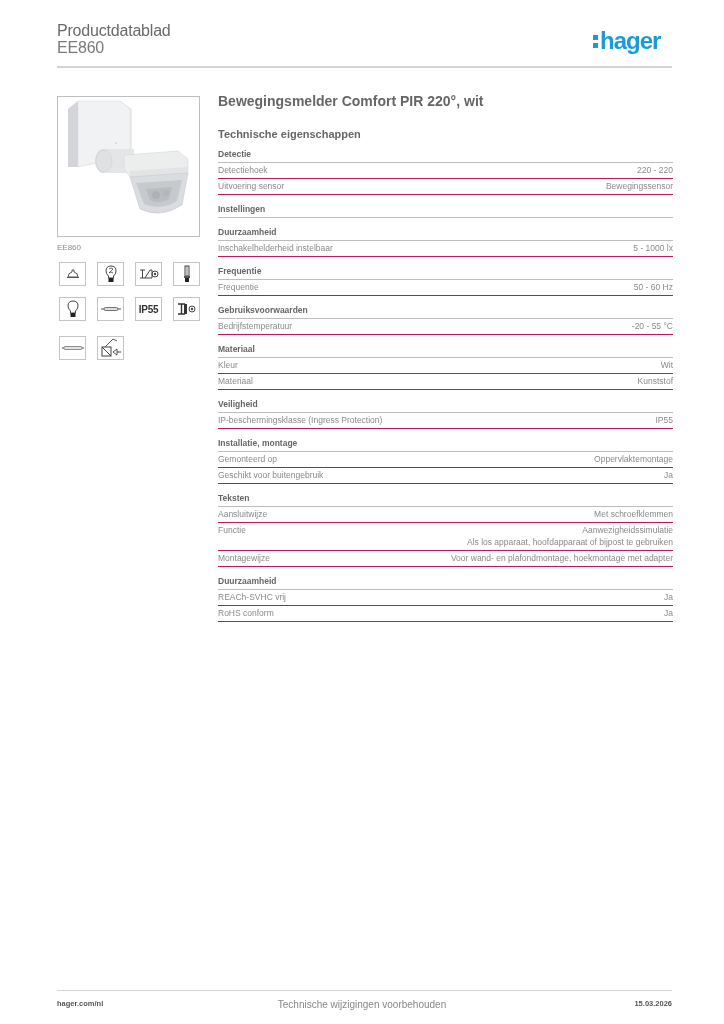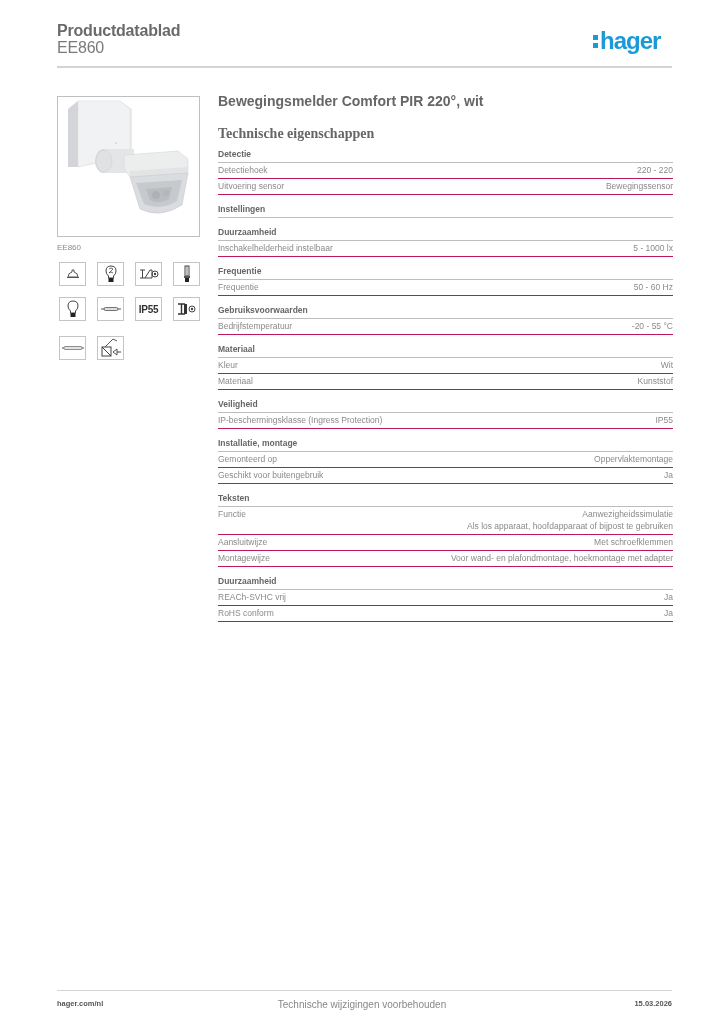--- a/index.html
+++ b/index.html
@@ -6,21 +6,21 @@
     html, body {
       width: 724px; height: 1024px; background: #ffffff;
       font-family: "Liberation Sans", sans-serif; color: #6b6b6b;
       overflow: hidden;
     }
     .page { position: relative; width: 724px; height: 1024px; }
 
     
     .header-title {
       position: absolute; left: 57px; top: 22px;
-      font-size: 16px; font-weight: bold; color: #6a6a6a; letter-spacing: -0.2px;
+      font-size: 16px; font-weight: normal; color: #6a6a6a; letter-spacing: -0.2px;
     }
     .header-sub {
       position: absolute; left: 57px; top: 39px;
       font-size: 16px; color: #7a7a7a; letter-spacing: -0.2px;
     }
     .logo {
       position: absolute; left: 593px; top: 27px;
       font-size: 24px; font-weight: bold; color: #1c9ad6; letter-spacing: -1px;
       line-height: 28px;
     }
@@ -50,21 +50,21 @@
     }
     .icon-box svg { display: block; }
     .ip-text { font-size: 10px; font-weight: bold; color: #333; letter-spacing: -0.3px; }
 
     
     .spec-area { position: absolute; left: 218px; top: 95px; width: 455px; }
     .product-name {
       font-size: 14px; font-weight: bold; color: #666; height: 33px; line-height: 12px;
     }
     .section-main-title {
-      font-size: 14px; font-weight: bold; color: #666; height: 21px; line-height: 12px; font-family: Liberation Serif, serif;
+      font-size: 11px; font-weight: bold; color: #666; height: 21px; line-height: 12px;
     }
     .group { margin-bottom: 9px; }
     .group-title {
       font-size: 8.5px; font-weight: bold; color: #666; line-height: 11px; height: 13px;
       border-bottom: 1.5px solid #bdbdbd; padding-bottom: 13px;
     }
     .row {
       display: flex; justify-content: space-between; align-items: flex-start;
       font-size: 8.5px; color: #8a8a8a; line-height: 12px;
       border-bottom: 1px solid #be185d; padding-top: 1px; padding-bottom: 2px; min-height: 15px;
@@ -258,27 +258,27 @@
         </div>
       <div class="row">
           <span>Geschikt voor buitengebruik</span>
           <span class="val">Ja</span>
         </div>
     </div>
 
     <div class="group">
       <div class="group-title">Teksten</div>
       <div class="row">
+          <span>Aansluitwijze</span>
+          <span class="val">Met schroefklemmen</span>
+        </div>
+      <div class="row">
           <span>Functie</span>
           <span class="val">Aanwezigheidssimulatie
 Als los apparaat, hoofdapparaat of bijpost te gebruiken</span>
-        </div>
-      <div class="row">
-          <span>Aansluitwijze</span>
-          <span class="val">Met schroefklemmen</span>
         </div>
       <div class="row">
           <span>Montagewijze</span>
           <span class="val">Voor wand- en plafondmontage, hoekmontage met adapter</span>
         </div>
     </div>
 
     <div class="group">
       <div class="group-title">Duurzaamheid</div>
       <div class="row">

